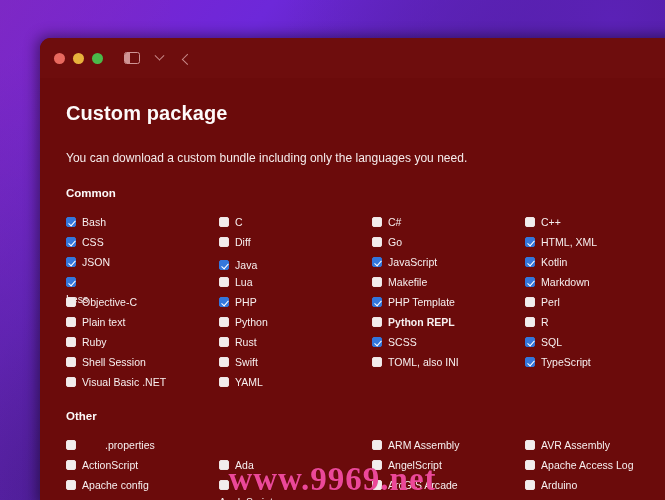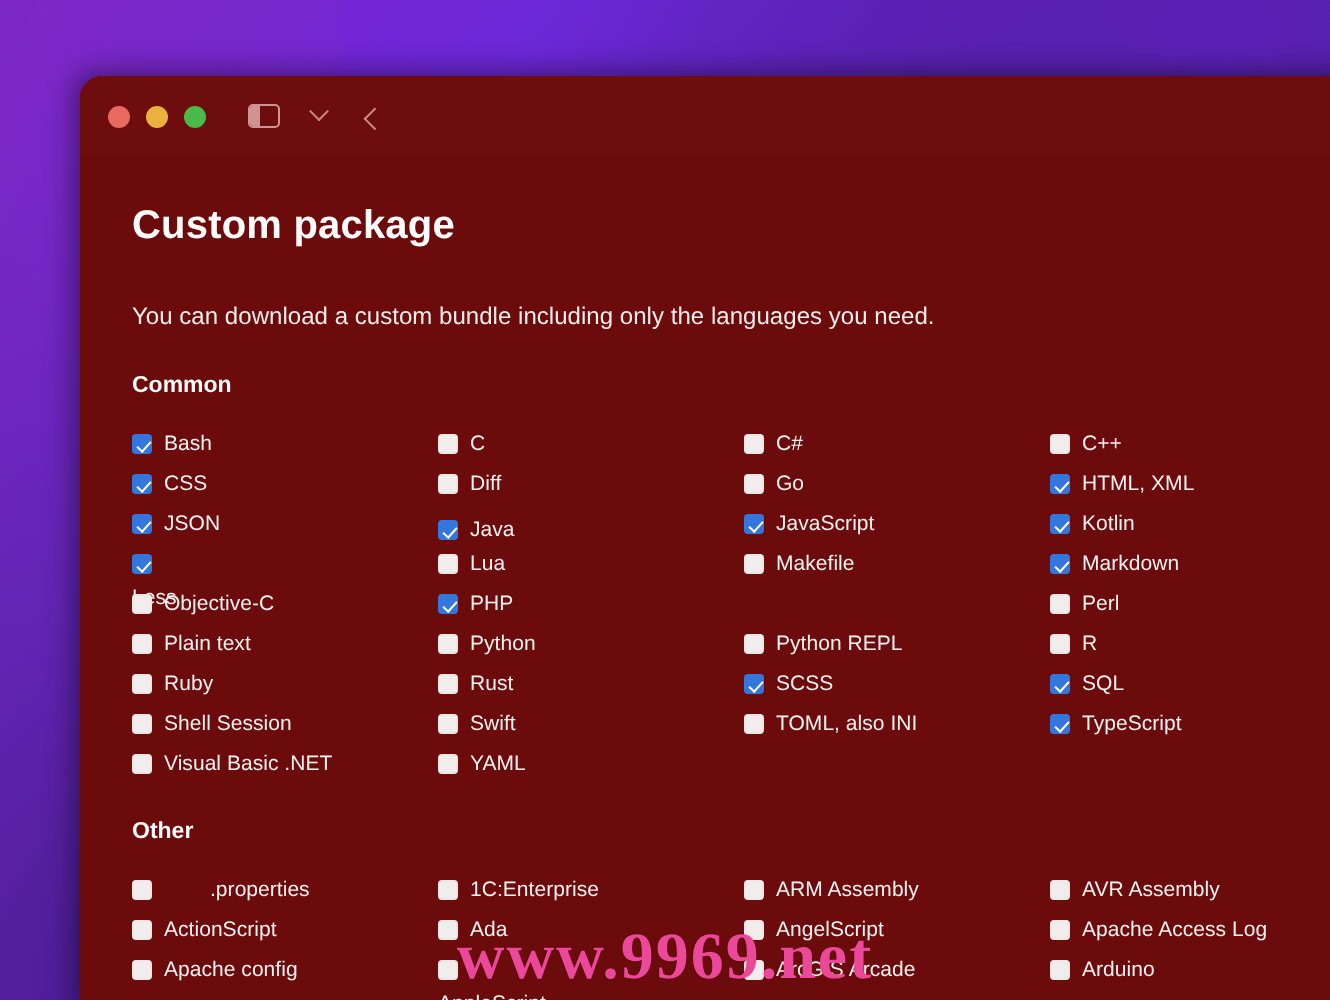--- a/index.html
+++ b/index.html
@@ -396,21 +396,25 @@
           <span class="lang-label">Go</span>
         </div>
         <div class="lang-item" style="grid-area: 3 / 3;">
           <span class="cb checked"></span>
           <span class="lang-label">JavaScript</span>
         </div>
         <div class="lang-item" style="grid-area: 4 / 3;">
           <span class="cb"></span>
           <span class="lang-label">Makefile</span>
         </div>
-        <div class="lang-item" style="grid-area: 6 / 3;">
+        <div class="lang-item" style="grid-area: 5 / 3;">
+          <span class="cb checked"></span>
+          <span class="lang-label">PHP Template</span>
+        </div>
+        <div class="lang-item" style="grid-area: 6 / 3; font-weight: bold;">
           <span class="cb"></span>
           <span class="lang-label">Python REPL</span>
         </div>
         <div class="lang-item" style="grid-area: 7 / 3;">
           <span class="cb checked"></span>
           <span class="lang-label">SCSS</span>
         </div>
         <div class="lang-item" style="grid-area: 8 / 3;">
           <span class="cb"></span>
           <span class="lang-label">TOML, also INI</span>
@@ -461,24 +465,20 @@
           <span class="cb"></span>
           <span class="lang-label">ActionScript</span>
         </div>
         <div class="lang-item" style="grid-area: 3 / 1;">
           <span class="cb"></span>
           <span class="lang-label">Apache config</span>
         </div>
         <div class="lang-item" style="grid-area: 4 / 1;">
           <span class="lang-label">AsciiDoc</span>
         </div>
-        <div class="lang-item" style="grid-area: 1 / 2;">
-          <span class="cb"></span>
-          <span class="lang-label">1C:Enterprise</span>
-        </div>
         <div class="lang-item" style="grid-area: 2 / 2;">
           <span class="cb"></span>
           <span class="lang-label">Ada</span>
         </div>
         <div class="lang-item" style="grid-area: 3 / 2; flex-direction: column;">
           <span class="cb"></span>
           <span class="lang-label">AppleScript</span>
         </div>
         <div class="lang-item" style="grid-area: 4 / 2;">
           <span class="lang-label">AspectJ</span>

